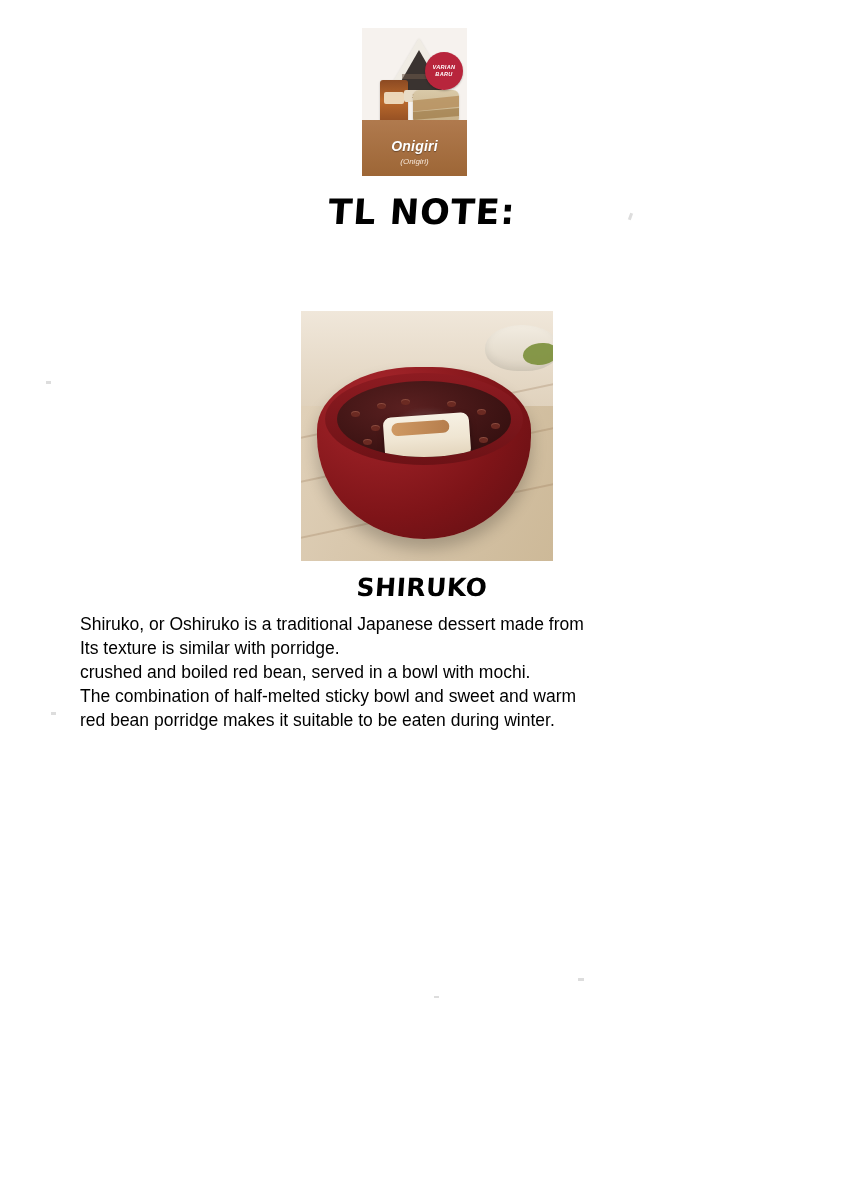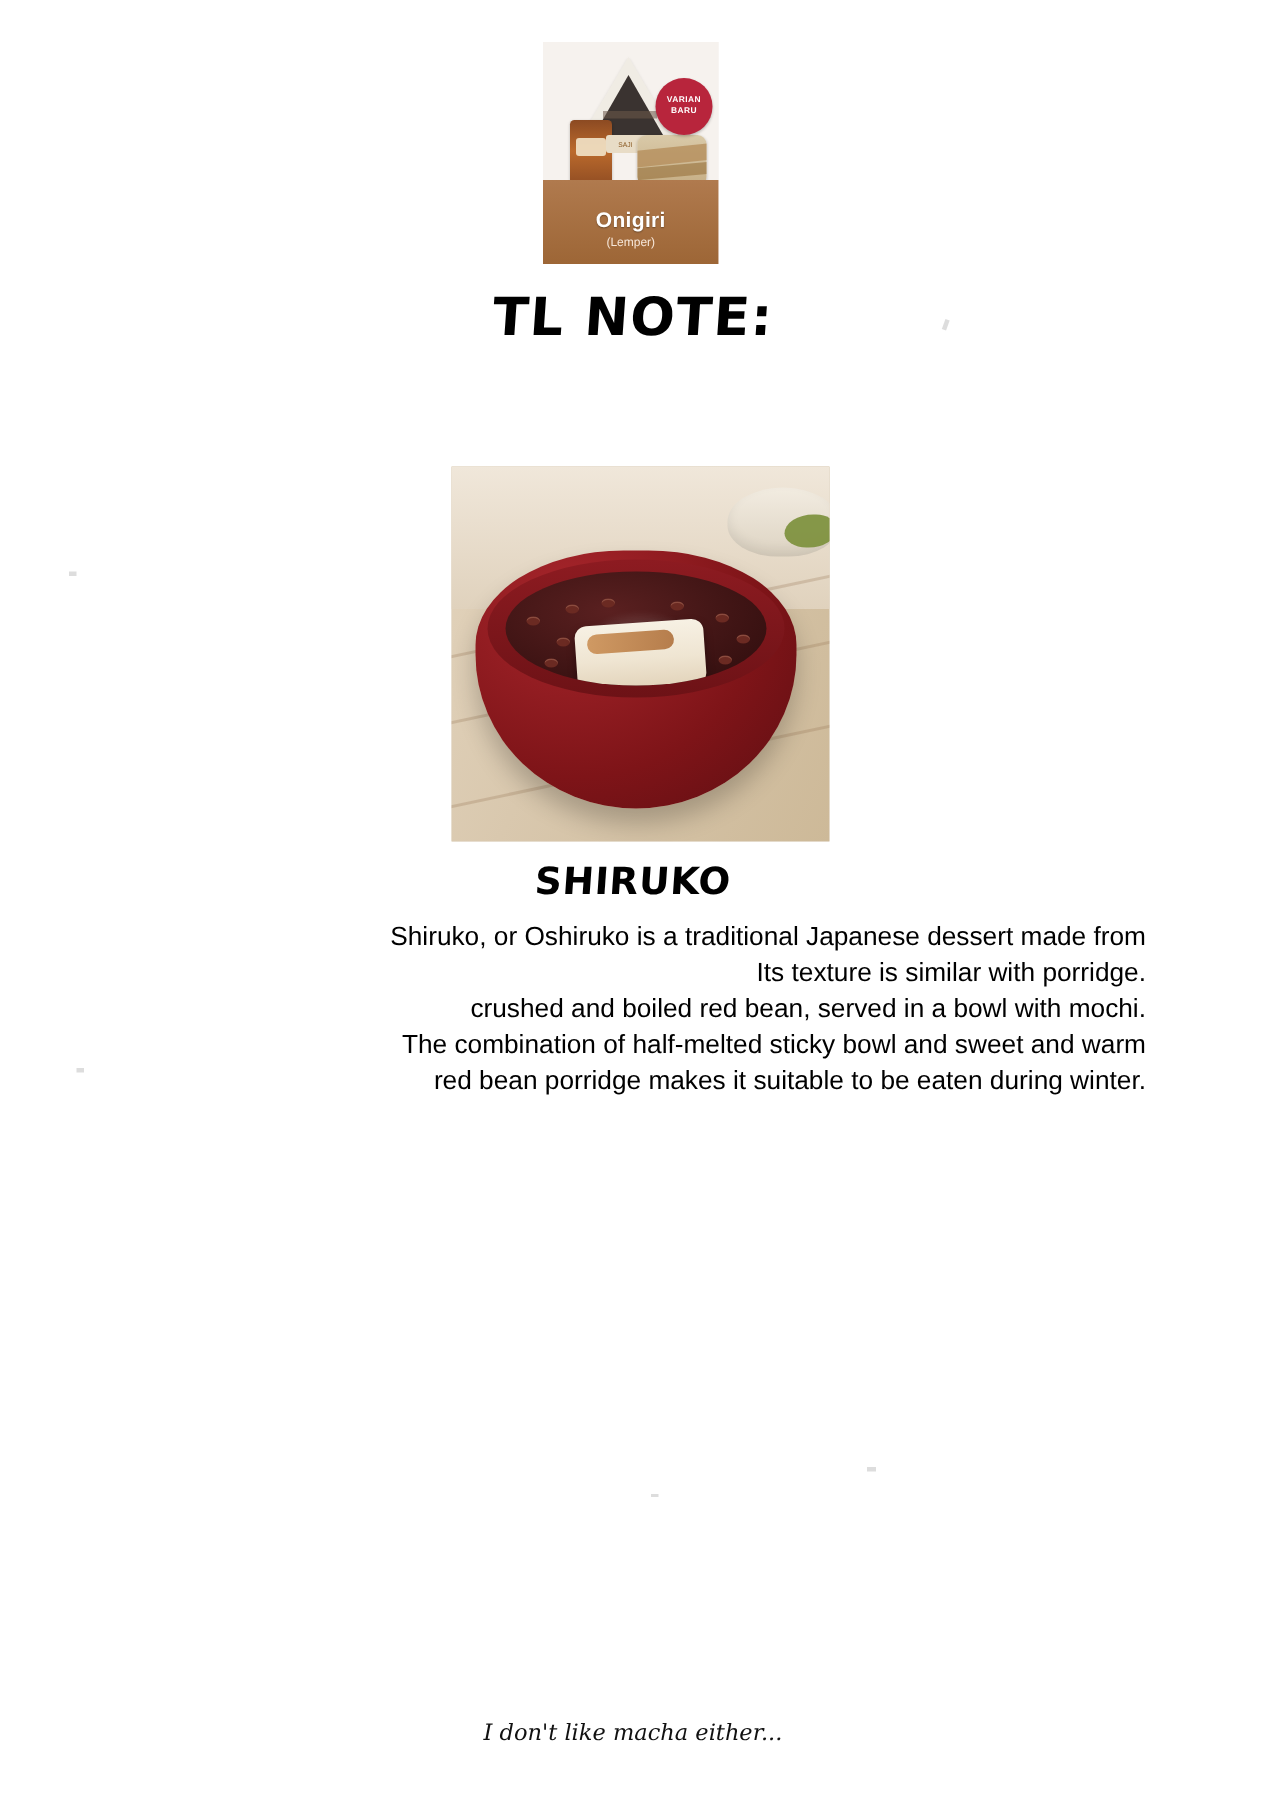--- a/index.html
+++ b/index.html
@@ -14,24 +14,25 @@
     overflow: hidden;
     font-family: "Liberation Sans", sans-serif;
     color: #000000;
   }
 
   
   .onigiri-wrap {
     position: absolute;
     left: 362px;
     top: 28px;
-    width: 117px;
+    width: 105px;
     height: 148px;
     background: #f3eee9;
     overflow: hidden;
+    font-style: italic;
   }
   .onigiri-bg {
     position: absolute;
     inset: 0;
     background:
       linear-gradient(to bottom, #f6f2ee 0%, #f6f2ee 62%, #b5784a 62%, #a86a3e 100%);
   }
   
   .onigiri-band {
     position: absolute;
@@ -340,21 +341,21 @@
     font-weight: bold;
     letter-spacing: .5px;
     font-family: "DejaVu Sans", sans-serif;
     transform: skewX(-4deg);
   }
   .desc {
     position: absolute;
     left: 80px;
     width: 684px;
     top: 612px;
-    text-align: right;
+    text-align: left;
     font-size: 17.5px;
     line-height: 24px;
     font-family: "Liberation Sans", sans-serif;
   }
   .desc p { margin: 0; }
 
   
   .dialogue {
     position: absolute;
     left: 0;
@@ -388,21 +389,21 @@
 
   <div class="sachet"></div>
   <div class="tiny-logo">SAJI</div>
   <div class="lemper"></div>
 
   <div class="badge-varian">VARIAN BARU</div>
   <div class="small-tag">Ayam Suwir Gurih</div>
 
   <div class="onigiri-band"></div>
   <div class="onigiri-title">Onigiri</div>
-  <div class="onigiri-sub">(Lemper)</div>
+  <div class="onigiri-sub">(Onigiri)</div>
 </div>
 
 <div class="tl-note">TL NOTE:</div>
 
 <div class="photo">
   <div class="photo-table">
     <div class="wood-line" style="top:96px;"></div>
     <div class="wood-line" style="top:140px;"></div>
     <div class="wood-line" style="top:196px;"></div>
   </div>
@@ -440,20 +441,19 @@
 
 <div class="desc">
   <p>Shiruko, or Oshiruko is a traditional Japanese dessert made from</p>
   <p>Its texture is similar with porridge.</p>
   <p>crushed and boiled red bean, served in a bowl with mochi.</p>
   <p>The combination of half-melted sticky bowl and sweet and warm</p>
   <p>red bean porridge makes it suitable to be eaten during winter.</p>
 </div>
 
 <div class="dialogue">
-  <p>I don't like macha either...</p>
 </div>
 
 <div class="speck" style="left:629px; top:213px; width:3px; height:7px; transform:rotate(20deg);"></div>
 <div class="speck" style="left:46px;  top:381px; width:5px; height:3px;"></div>
 <div class="speck" style="left:51px;  top:712px; width:5px; height:3px;"></div>
 <div class="speck" style="left:578px; top:978px; width:6px; height:3px;"></div>
 <div class="speck" style="left:434px; top:996px; width:5px; height:2px;"></div>
 
 </body></html>

